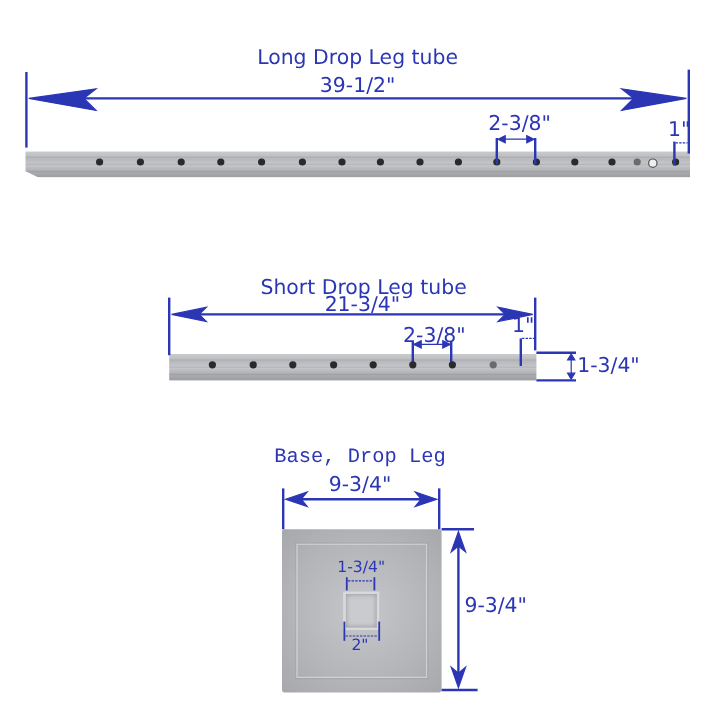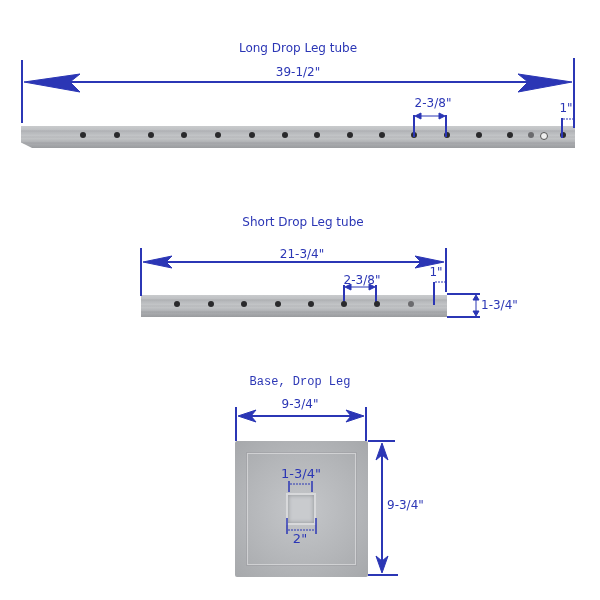--- a/index.html
+++ b/index.html
@@ -1,17 +1,17 @@
 <!DOCTYPE html>
 <html><head>
   <meta charset="utf-8">
   <style>
     html, body { margin: 0; padding: 0; background: #ffffff; }
     body { width: 600px; height: 600px; position: relative; overflow: hidden; font-family: "DejaVu Sans", sans-serif; }
-    .lbl { position: absolute; color: #2b36b5; font-size: 12px; white-space: nowrap; line-height: 16px; }
+    .lbl { position: absolute; color: #2b36b5; font-size: 17px; white-space: nowrap; line-height: 16px; }
     .lbl.c { transform: translateX(-50%); }
     svg.dims { position: absolute; left: 0; top: 0; }
     .tube { position: absolute; background: linear-gradient(180deg, #c9cbcd 0%, #b7b9bc 30%, #c7c9cb 50%, #aeb0b3 75%, #9a9c9f 100%); }
     .tube::after { content: ""; position: absolute; left: 0; right: 0; top: 0; bottom: 0;
       background: repeating-linear-gradient(180deg, rgba(255,255,255,0.0) 0px, rgba(255,255,255,0.0) 4px, rgba(120,120,125,0.25) 5px, rgba(255,255,255,0.0) 6px); }
     .hole { position: absolute; width: 6px; height: 6px; border-radius: 50%; background: #2a2a2c; z-index: 2; }
     .base { position: absolute; background: radial-gradient(circle at 50% 50%, #c5c7ca 0%, #b3b5b8 60%, #a6a8ab 100%); border-radius: 2px; }
     .base-inner { position: absolute; left: 12px; top: 12px; right: 12px; bottom: 12px; border: 1px solid rgba(230,230,232,0.6); box-shadow: 0 0 0 1px rgba(150,150,155,0.4); }
     .socket { position: absolute; background: #c9cbce; border: 2px solid #d8d9db; box-shadow: inset 0 0 4px #8d8f93; }
   </style>
@@ -39,21 +39,21 @@
     <div class="hole" style="left:423px; top:6px;"></div>
     <div class="hole" style="left:455px; top:6px;"></div>
     <div class="hole" style="left:486px; top:6px;"></div>
     <div class="hole" style="left:507px; top:6px; background:#6b6b6e;"></div>
     <div class="hole" style="left:519px; top:6px; background:#eeeeee; border:1px solid #555;"></div>
     <div class="hole" style="left:539px; top:6px;"></div>
   </div>
 </div>
 
 <div>
-  <div class="lbl c" style="left:303px; top:214px;">Short Drop Leg tube</div>
+  <div class="lbl c" style="left:303px; top:232px;">Short Drop Leg tube</div>
   <div class="lbl c" style="left:302px; top:246px;">21-3/4"</div>
   <div class="lbl c" style="left:362px; top:272px;">2-3/8"</div>
   <div class="lbl c" style="left:436px; top:264px;">1"</div>
   <div class="lbl" style="left:481px; top:297px;">1-3/4"</div>
 
   <div class="tube" style="left:141px; top:295px; width:306px; height:22px;">
     <div class="hole" style="left:33px; top:6px;"></div>
     <div class="hole" style="left:67px; top:6px;"></div>
     <div class="hole" style="left:100px; top:6px;"></div>
     <div class="hole" style="left:134px; top:6px;"></div>

